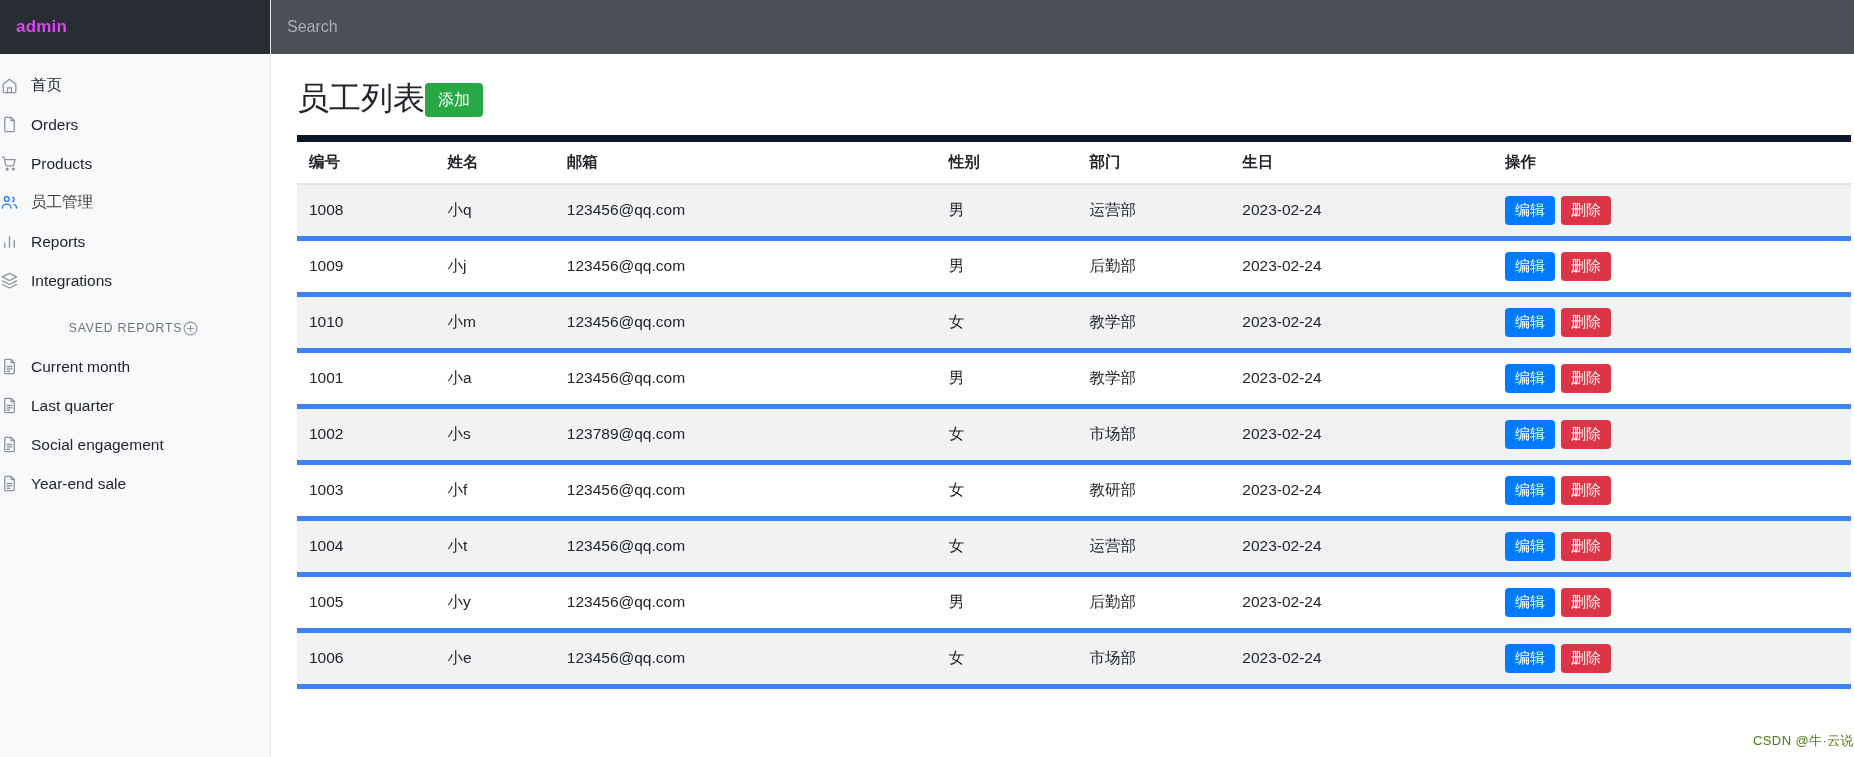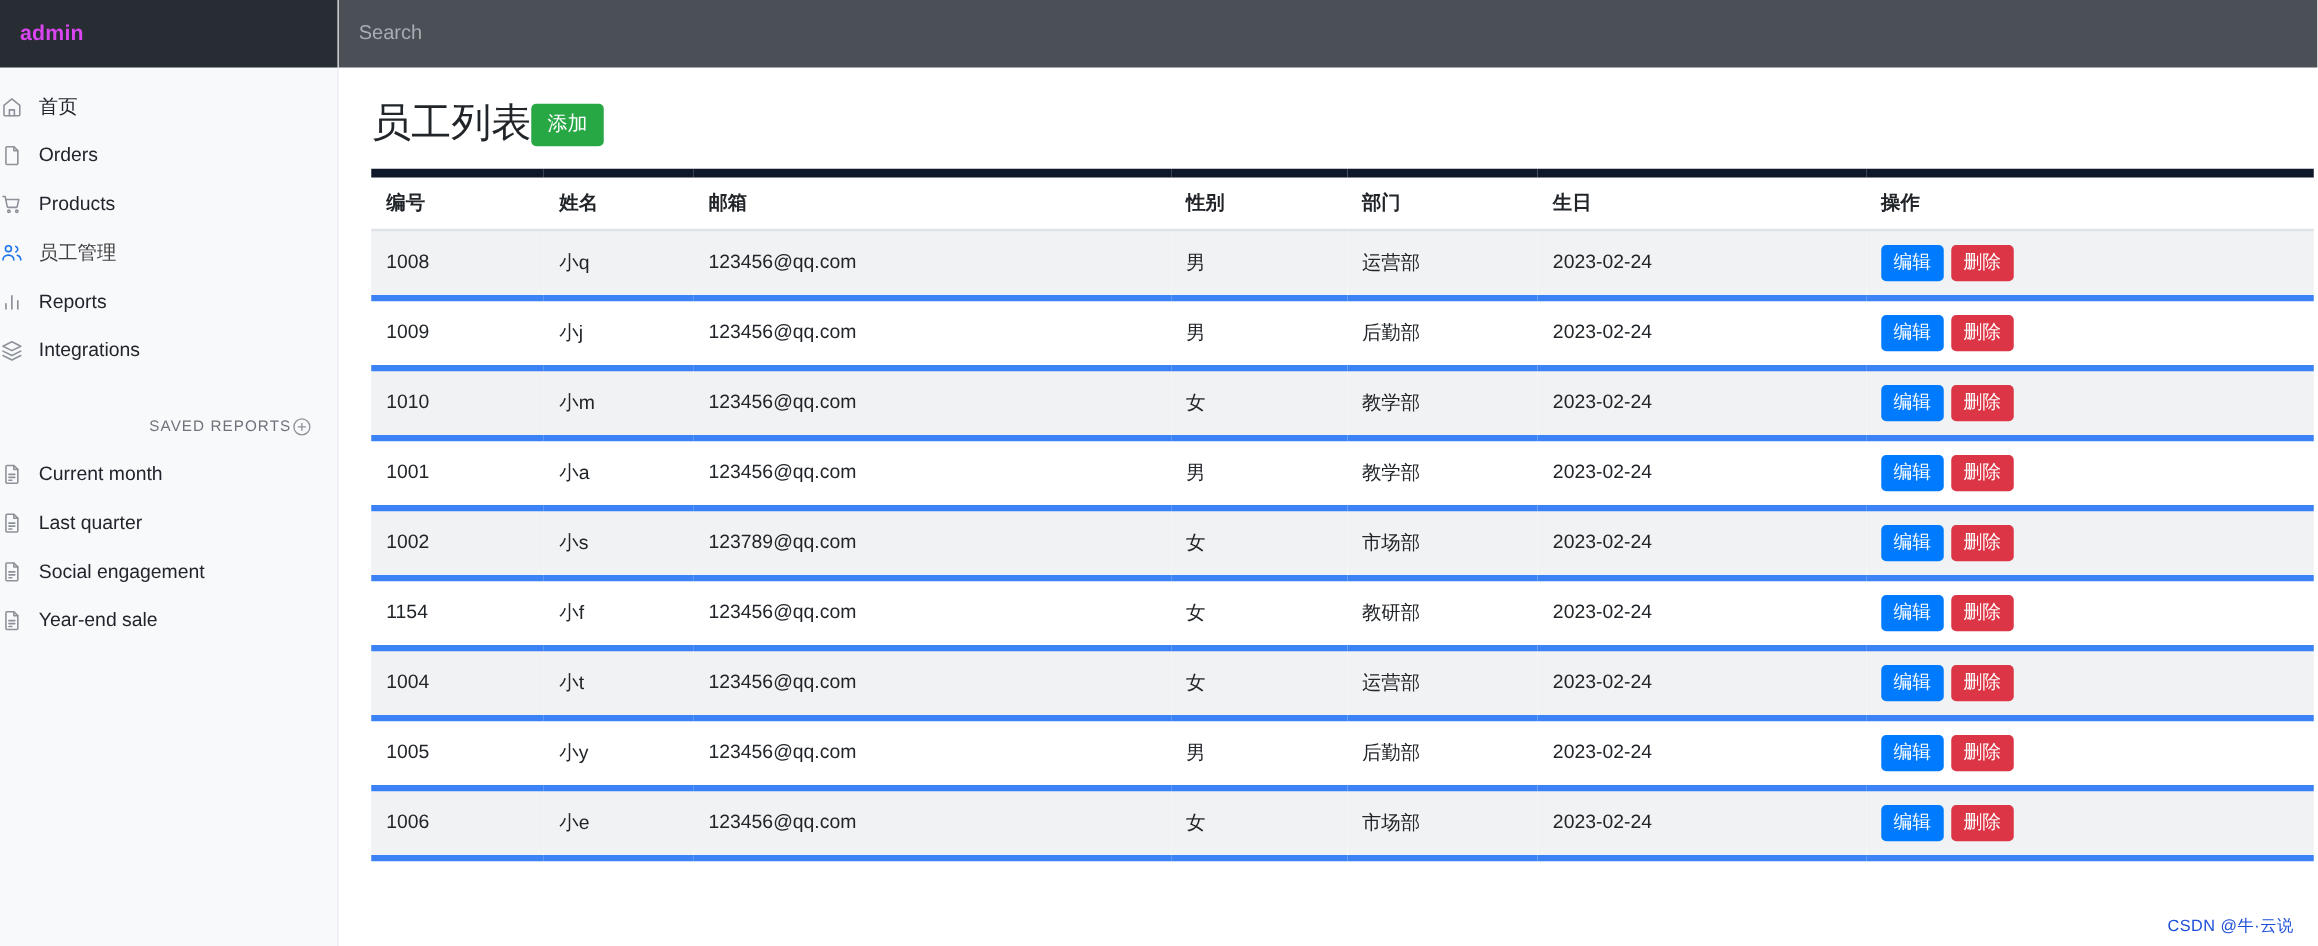--- a/index.html
+++ b/index.html
@@ -32,22 +32,22 @@
     display: flex; align-items: center;
     height: 39px; padding-left: 0; gap: 12px;
     cursor: pointer;
   }
   .nav-item .ico { width: 19px; height: 19px; flex: 0 0 19px; display:block; color:#8d9299; }
   .nav-item .lbl { font-size: 15.5px; color: #21252b; }
   .nav-item.active .ico { color: #1a73e8; }
   .nav-item.active .lbl { color: #404040; }
 
   .section-head {
-    display: flex; align-items: center; justify-content: flex-end;
-    padding: 0 20px 0 18px; margin-top: 26px; height: 30px;
+    display: flex; align-items: center; justify-content: center;
+    padding: 0 20px 0 18px; margin-top: 13px; height: 30px;
   }
   .section-title {
     font-size: 12.2px; letter-spacing: .85px; color: #6e737b;
     text-transform: uppercase; font-weight: 400;
   }
   .section-add { width: 17px; height: 17px; color: #8d9299; cursor: pointer; display:block; }
 
   .saved { margin-top: 4px; }
   .saved .nav-item { height: 39px; }
 
@@ -105,22 +105,22 @@
   .acts { display: flex; gap: 6px; }
   .btn-edit, .btn-del {
     border: none; color: #fff; font-size: 15px;
     font-family: inherit; border-radius: 4px;
     padding: 5px 10px 6px; cursor: pointer; line-height: 1.2;
   }
   .btn-edit { background: #007bff; }
   .btn-del  { background: #dc3545; }
 
   .watermark {
-    position: absolute; right: 19px; bottom: 7px;
-    font-size: 13px; color: #1d4ed8; letter-spacing: .4px;
+    position: absolute; right: 0; bottom: 7px;
+    font-size: 13px; color: #4d7c0f; letter-spacing: .4px;
     user-select: none;
   }
 </style>
 </head>
 <body>
 
 <div class="app">
 
   <aside class="sidebar">
     <div class="brand">
@@ -345,21 +345,21 @@
             <td>市场部</td>
             <td>2023-02-24</td>
             <td>
                 <div class="acts">
               <button class="btn-edit">编辑</button>
               <button class="btn-del">删除</button>
             </div>
               </td>
           </tr>
           <tr>
-            <td>1154</td>
+            <td>1003</td>
             <td>小f</td>
             <td>123456@qq.com</td>
             <td>女</td>
             <td>教研部</td>
             <td>2023-02-24</td>
             <td>
                 <div class="acts">
               <button class="btn-edit">编辑</button>
               <button class="btn-del">删除</button>
             </div>

